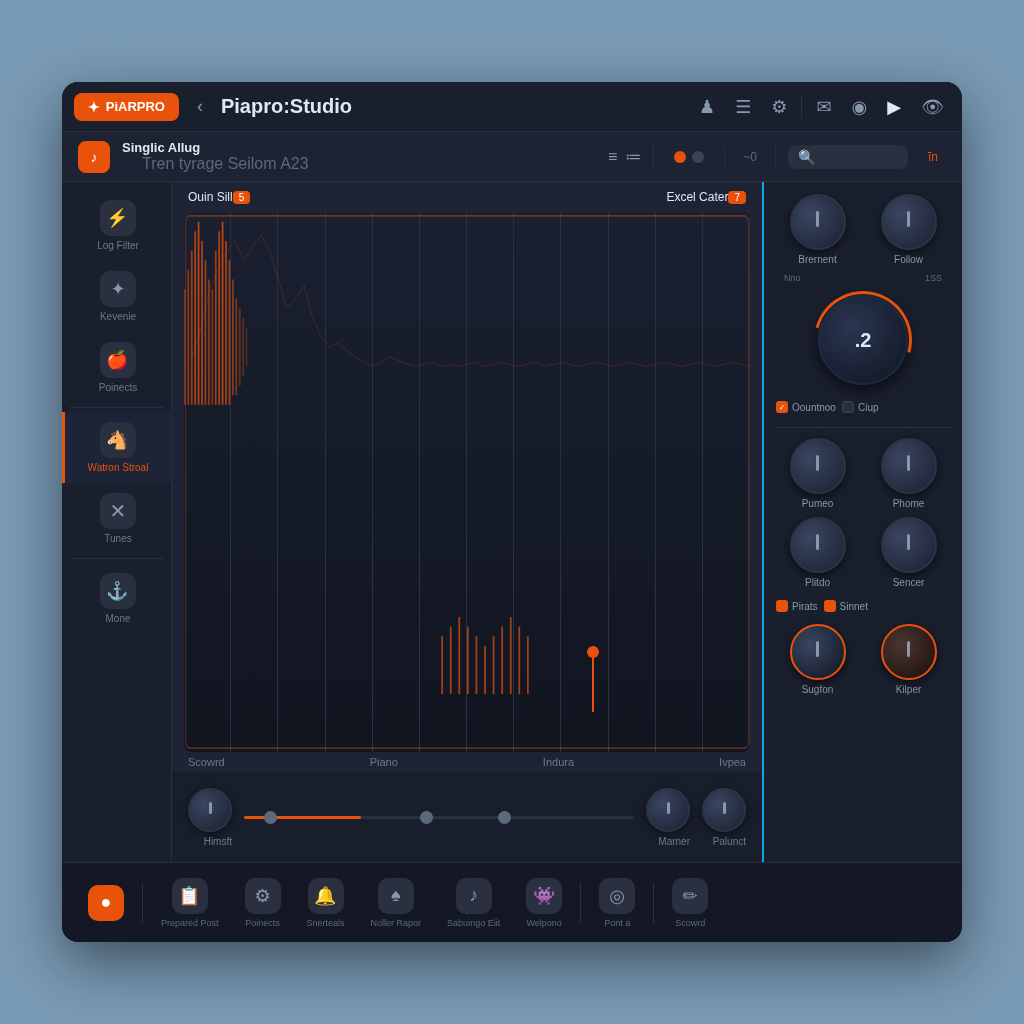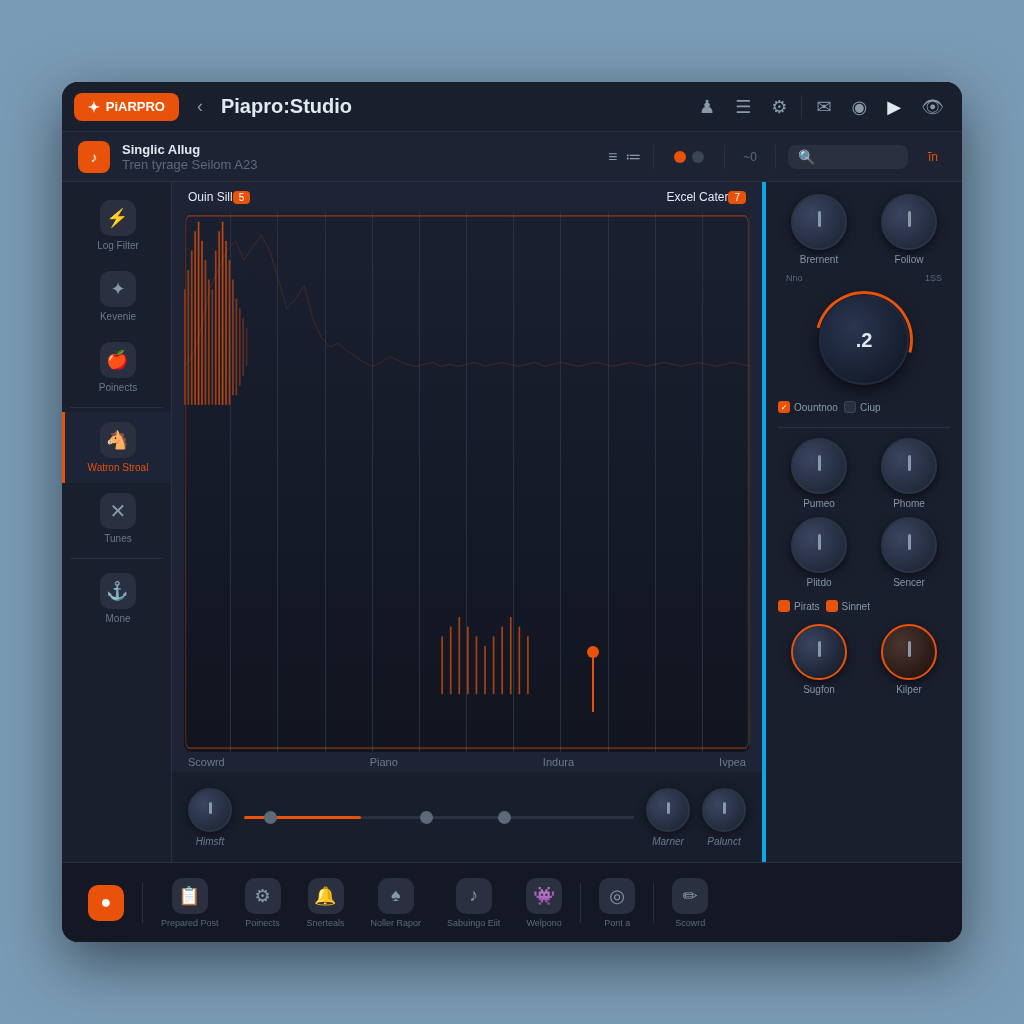--- a/index.html
+++ b/index.html
@@ -103,21 +103,22 @@
     .track-info {
       flex: 1;
     }
     .track-name {
       color: #e0e8f0;
       font-size: 13px;
       font-weight: 600;
     }
     .track-sub {
       color: #5a6a7a;
-      font-size: 13px;
+      font-size: 16px;
+      margin-left: 20px;
     }
     .bar-controls {
       display: flex;
       align-items: center;
       gap: 8px;
     }
     .bar-icon {
       color: #8899aa;
       font-size: 16px;
       cursor: pointer;
@@ -320,23 +321,22 @@
       transform: translateY(-2px);
     }
     .knob-label {
       font-size: 10px;
       color: #6a7a8a;
       text-align: center;
     }
     .knob-wrapper {
       display: flex;
       flex-direction: column;
-      align-items: center;
+      align-items: flex-end;
       gap: 4px;
-      font-style: italic;
     }
     .timeline-bar {
       flex: 1;
       height: 3px;
       background: #2a3040;
       border-radius: 2px;
       position: relative;
     }
     .timeline-progress {
       height: 100%;
@@ -353,21 +353,21 @@
       border-radius: 50%;
     }
     .timeline-dot.d1 { left: 5%; background: #5a6a7a; }
     .timeline-dot.d2 { left: 45%; background: #5a6a7a; }
     .timeline-dot.d3 { left: 65%; background: #5a6a7a; }
 
     
     .right-panel {
       width: 200px;
       background: #1a1f2e;
-      border-left: 4px solid #0ea5e9;
+      border-left: 2px solid #0ea5e9;
       display: flex;
       flex-direction: column;
       padding: 12px;
       gap: 8px;
       overflow-y: auto;
     }
     .knob-row {
       display: flex;
       justify-content: space-around;
       gap: 8px;

